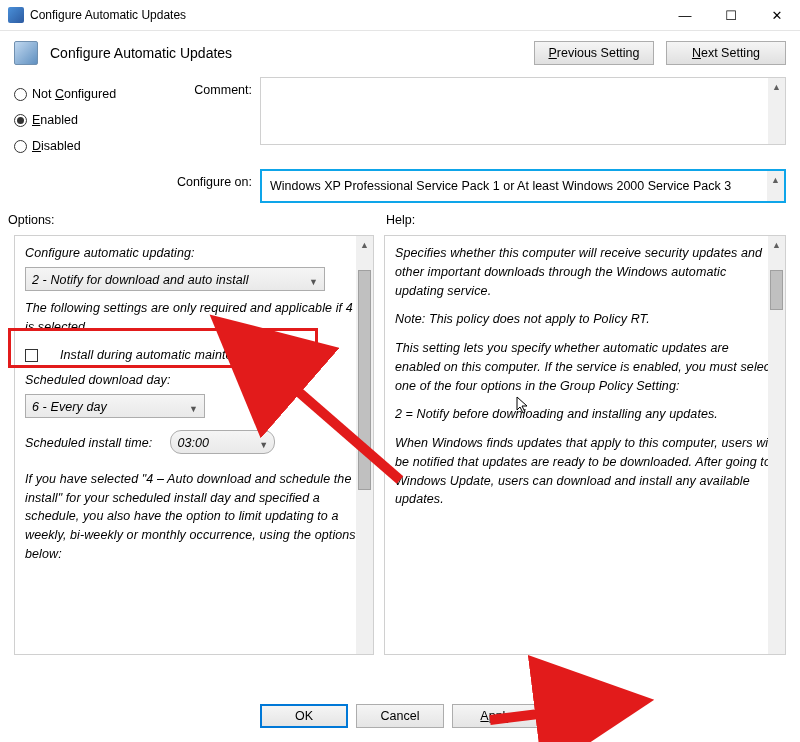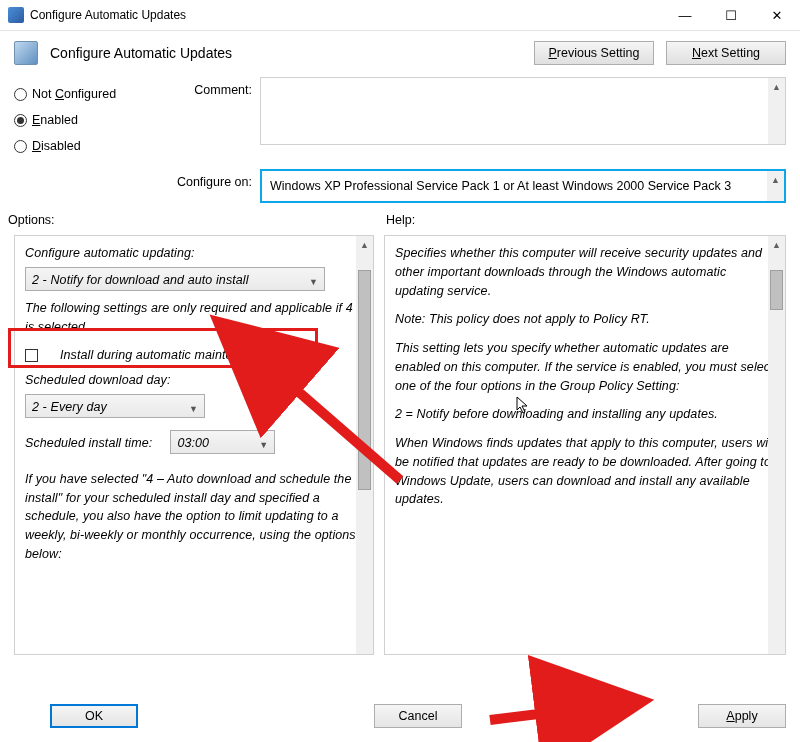--- a/index.html
+++ b/index.html
@@ -25,27 +25,27 @@
 .support-box { border: 2px solid #0ea5e9; background: #fff; height: 34px; position: relative; display: flex; align-items: center; padding: 0 8px; }
 .columns { display: flex; padding: 0 14px; gap: 10px; height: 420px; margin-top: 8px; }
 .col-labels { display:flex; padding: 8px 8px 0; }
 .col-labels .left { width: 378px; }
 .panel { border: 1px solid #d0d0d0; background: #fff; flex: 1; position: relative; overflow: hidden; font-style: italic; }
 .panel.left { flex: 0 0 360px; }
 .panel-content { padding: 8px 10px; line-height: 1.5; letter-spacing: 0.1px; }
 .indent { }
 .dropdown { display: flex; align-items: flex-end; border: 1px solid #adadad; background: linear-gradient(#f5f5f5,#e9e9e9); height: 24px; padding: 0 6px; width: 280px; margin: 4px 0 8px; justify-content: space-between; }
 .dropdown.small { width: 180px; }
-.dropdown.time { width: 105px; margin-left: 6px; }
+.dropdown.time { width: 105px; margin-left: 6px; border-radius: 11px; }
 .dd-arrow { font-size: 9px; color: #555; }
 .hilite { border: 3px solid #e21b1b; position: absolute; left: 8px; top: 328px; width: 310px; height: 40px; pointer-events: none; }
 .checkbox-row { display: flex; align-items: center; gap: 22px; margin: 6px 0; }
 .checkbox { width: 13px; height: 13px; border: 1px solid #333; }
 .time-row { display: flex; align-items: center; gap: 12px; margin: 4px 0 8px; }
-.footer { position: absolute; left: 0; right: 0; bottom: 0; padding: 10px 14px 14px; display: flex; justify-content: space-between; gap: 8px; background: #fff; margin-left: 36px; }
+.footer { position: absolute; left: 0; right: 0; bottom: 0; padding: 10px 14px 14px; display: flex; justify-content: center; gap: 8px; background: #fff; }
 .btn { min-width: 88px; height: 24px; border: 1px solid #adadad; background: linear-gradient(#f5f5f5,#e5e5e5); text-align: center; line-height: 22px; cursor: default; }
 .btn.primary { border: 2px solid #0078d7; line-height: 20px; }
 .arrow-svg { position: absolute; pointer-events: none; z-index: 10; }
 .panel-inner-scroll { position:absolute; right:0; top:0; bottom:0; width:17px; background:#f0f0f0; }
 .scroll-thumb { background:#c0c0c0; border:1px solid #a0a0a0; margin:17px 2px 0; height:40px; }
 p { margin: 0 0 10px; }
 </style>
 </head>
 <body>
 
@@ -117,21 +117,21 @@
         <span>2 - Notify for download and auto install</span>
         <span class="dd-arrow">▼</span>
       </div>
       <p>The following settings are only required and applicable if 4 is selected.</p>
       <div class="checkbox-row">
         <div class="checkbox"></div>
         <span>Install during automatic maintenance</span>
       </div>
       <div>Scheduled download day:</div>
       <div class="dropdown small">
-        <span>2 - Every day</span>
+        <span>6 - Every day</span>
         <span class="dd-arrow">▼</span>
       </div>
       <div class="time-row">
         <span>Scheduled install time:</span>
         <div class="dropdown time">
           <span>03:00</span>
           <span class="dd-arrow">▼</span>
         </div>
       </div>
       <p>If you have selected "4 – Auto download and schedule the install" for your scheduled install day and specified a schedule, you also have the option to limit updating to a weekly, bi-weekly or monthly occurrence, using the options below:</p>

